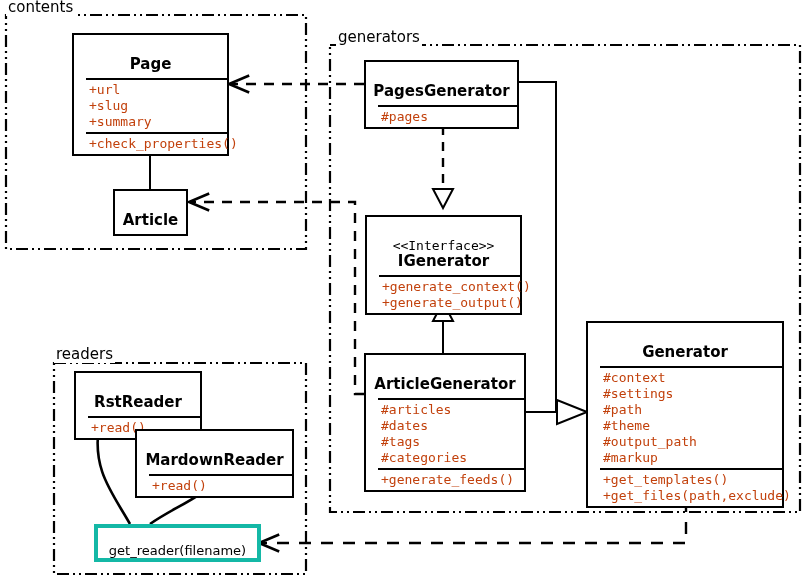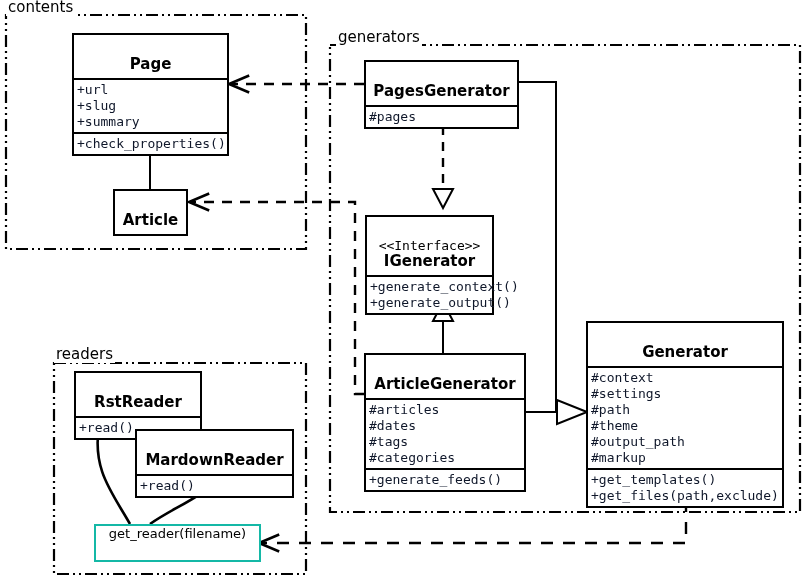--- a/index.html
+++ b/index.html
@@ -47,36 +47,37 @@
     font-size: 13px;
     font-family: "DejaVu Sans Mono", monospace;
     padding-bottom: 2px;
   }
   .uml-compartment {
     border-top: 2px solid #000000;
     padding: 2px 3px 2px 3px;
     font-family: "DejaVu Sans Mono", monospace;
     font-size: 13px;
     line-height: 16px;
-    color: #0f172a;
-    white-space: nowrap;
+    color: #c2410c;
+    white-space: nowrap;
+    margin-left: 12px;
   }
   .uml-member {
     display: block;
     white-space: nowrap;
   }
   
   .plain-box {
     position: absolute;
     box-sizing: border-box;
-    border: 2px solid #14b8a6;
+    border: 4px solid #14b8a6;
     background: #ffffff;
     z-index: 5;
     display: flex;
-    align-items: flex-start;
+    align-items: flex-end;
     justify-content: center;
     font-family: "DejaVu Sans", sans-serif;
     font-size: 13px;
     color: #000000;
     white-space: nowrap;
   }
   
   .pkg-label {
     position: absolute;
     font-family: "DejaVu Sans", sans-serif;
@@ -161,21 +162,21 @@
     <div class="uml-name">Article</div>
   </div>
 
   <div class="uml-class" style="left:364px; top:60px; width:155px;">
     <div class="uml-name">PagesGenerator</div>
     <div class="uml-compartment">
       <span class="uml-member">#pages</span>
     </div>
   </div>
 
-  <div class="uml-class" style="left:365px; top:215px; width:129px;">
+  <div class="uml-class" style="left:365px; top:215px; width:157px;">
     <div class="uml-name">
       <span class="uml-stereotype">&lt;&lt;Interface&gt;&gt;</span>
       <span>IGenerator</span>
     </div>
     <div class="uml-compartment">
       <span class="uml-member">+generate_context()</span>
       <span class="uml-member">+generate_output()</span>
     </div>
   </div>
 

